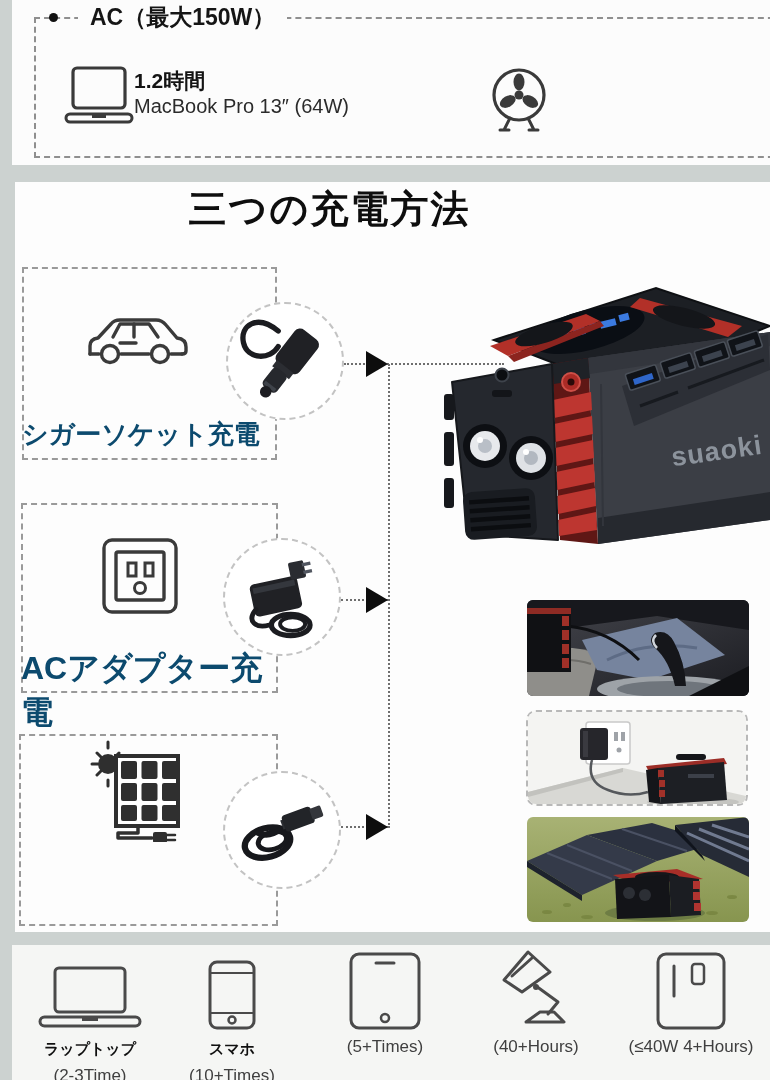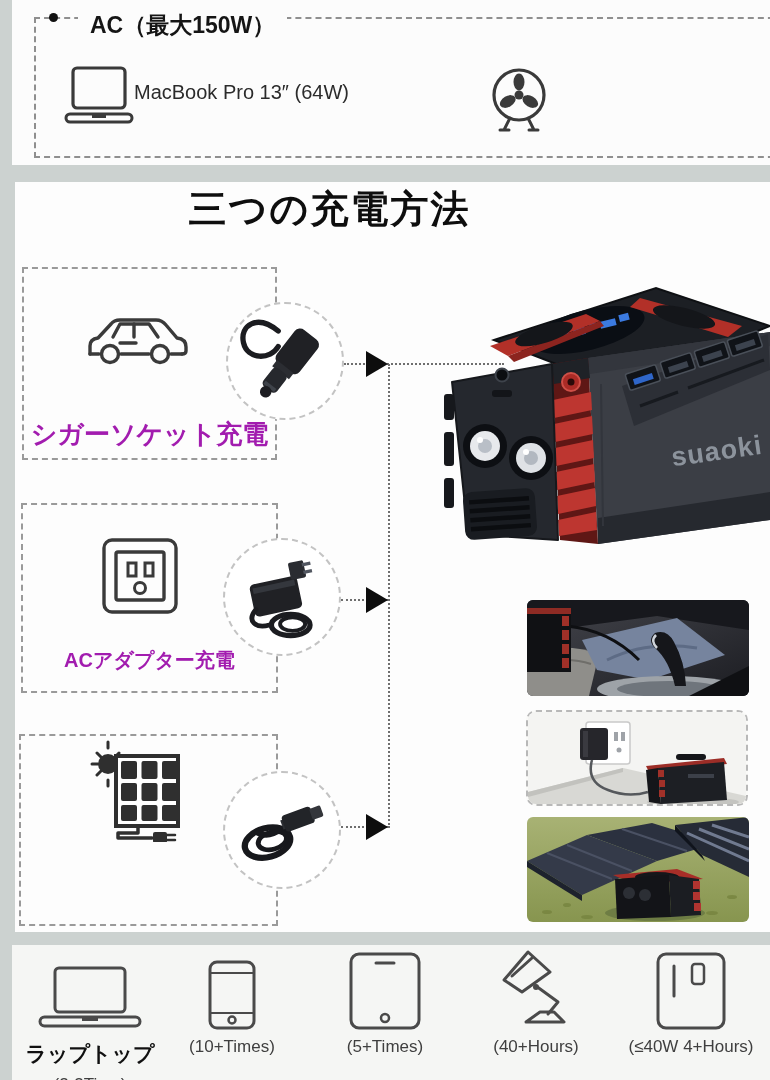--- a/index.html
+++ b/index.html
@@ -11,41 +11,41 @@
   .top-panel    { position:absolute; left:12px; top:0; width:758px; height:165px; background:#fcfcfc; }
   .main-panel   { position:absolute; left:15px; top:182px; width:755px; height:750px; background:#fdfdfd; }
   .bottom-panel { position:absolute; left:12px; top:945px; width:758px; height:135px; background:#f5f6f4; }
 
   
   .top-box { position:absolute; left:22px; top:17px; width:760px; height:141px;
              border:2px dashed #8f8f8f; }
   .bullet { position:absolute; left:37px; top:13px; width:9px; height:9px; border-radius:50%;
             background:#111; }
   .top-title { position:absolute; left:66px; top:1px; height:32px; line-height:32px;
-               background:#fcfcfc; padding:8px 12px; font-size:23px; font-weight:700; color:#151515; }
+               background:#fcfcfc; padding:0 12px; font-size:23px; font-weight:700; color:#151515; }
   .top-item-text { position:absolute; }
   .top-item-text .dur { font-size:21px; font-weight:700; color:#141414; }
-  .top-item-text .dev { font-size:20px; color:#2b2b2b; margin-top:14px; }
+  .top-item-text .dev { font-size:20px; color:#2b2b2b; margin-top:0; }
   .ico-laptop-top { position:absolute; left:52px;  top:66px; }
   .ico-fan        { position:absolute; left:476px; top:66px; }
   .t1 { left:122px; top:67px; }
   .t2 { left:545px; top:67px; }
 
   
   .main-title { position:absolute; left:15px; top:184px; width:629px; text-align:center;
                 font-size:38px; font-weight:800; letter-spacing:2px; color:#0e0e0e; }
 
   .method-box { position:absolute; border:2px dashed #9a9a9a; background:transparent; }
   .mb1 { left:22px; top:267px; width:255px; height:193px; }
   .mb2 { left:21px; top:503px; width:257px; height:190px; }
   .mb3 { left:19px; top:734px; width:259px; height:192px; }
 
-  .method-label { position:absolute; text-align:center; font-weight:800; color:#a21caf; }
+  .method-label { position:absolute; font-weight:800; color:#0c4a6e; }
   .ml1 { left:22px; width:255px; top:417px; font-size:26px; }
-  .ml2 { left:21px; width:257px; top:647px; font-size:20px; }
+  .ml2 { left:21px; width:257px; top:647px; font-size:32px; }
   .ml3 { left:19px; width:259px; top:875px; font-size:28px; }
 
   .photo-circle { position:absolute; width:118px; height:118px; border-radius:50%;
                   border:2px dashed #c3c3c3; background:#fff; overflow:hidden; }
   .pc1 { left:226px; top:302px; }
   .pc2 { left:223px; top:538px; }
   .pc3 { left:223px; top:771px; }
 
   .m-icon { position:absolute; }
   .mi-car    { left:80px;  top:308px; }
@@ -76,41 +76,42 @@
   .photo svg { display:block; width:100%; height:100%; }
 
   
   .dev-col { position:absolute; top:950px; text-align:center; }
   .dc1 { left:15px;  width:150px; }
   .dc2 { left:162px; width:140px; }
   .dc3 { left:312px; width:146px; }
   .dc4 { left:463px; width:146px; }
   .dc5 { left:612px; width:158px; }
   .dev-ico { height:80px; display:flex; align-items:flex-end; justify-content:center; }
-  .dev-label { font-size:21px; font-weight:800; color:#101010; margin-top:10px; }
+  .dev-label { font-size:15px; font-weight:800; color:#101010; margin-top:10px; }
   .dev-cap   { font-size:17px; color:#3f3f3f; margin-top:7px; }
 
   svg { display:block; }
 </style>
 </head>
 <body>
 
 <div id="stage">
 
   <section class="top-panel">
     <div class="top-box"></div>
     <span class="bullet"></span>
     <h2 class="top-title">AC（最大150W）</h2>
 
     <svg class="ico-laptop-top" width="70" height="58" viewBox="0 0 70 58">
       <rect x="9" y="2" width="52" height="40" rx="4" fill="none" stroke="#3a3a3a" stroke-width="3.2"></rect>
       <rect x="2" y="48" width="66" height="8" rx="4" fill="none" stroke="#3a3a3a" stroke-width="3"></rect>
       <rect x="28" y="48" width="14" height="4" fill="#3a3a3a"></rect>
     </svg>
     <div class="top-item-text t1">
+      <div class="dur">1.2時間</div>
       <div class="dev">MacBook Pro 13″ (64W)</div>
     </div>
 
     <svg class="ico-fan" width="62" height="68" viewBox="0 0 62 68">
       <circle cx="31" cy="29" r="25" fill="none" stroke="#3a3a3a" stroke-width="3.2"></circle>
       <ellipse cx="31" cy="16" rx="5.5" ry="8.5" fill="#3a3a3a"></ellipse>
       <ellipse cx="31" cy="16" rx="5.5" ry="8.5" fill="#3a3a3a" transform="rotate(120 31 29)"></ellipse>
       <ellipse cx="31" cy="16" rx="5.5" ry="8.5" fill="#3a3a3a" transform="rotate(240 31 29)"></ellipse>
       <circle cx="31" cy="29" r="4.5" fill="#3a3a3a"></circle>
       <path d="M22,52 L16,64 M12,64 H21 M40,52 L46,64 M41,64 H50" stroke="#3a3a3a" stroke-width="3" stroke-linecap="round" fill="none"></path>
@@ -418,20 +419,21 @@
   </div>
 
   <div class="dev-col dc2">
     <div class="dev-ico">
       <svg width="50" height="70" viewBox="0 0 50 70">
         <rect x="3" y="2" width="44" height="66" rx="7" fill="none" stroke="#4a4a4a" stroke-width="3"></rect>
         <path d="M4,13 H46 M4,53 H46" stroke="#4a4a4a" stroke-width="2"></path>
         <circle cx="25" cy="60" r="3.5" fill="none" stroke="#4a4a4a" stroke-width="2.5"></circle>
       </svg>
     </div>
+    <div class="dev-label">スマホ</div>
     <div class="dev-cap">(10+Times)</div>
   </div>
 
   <div class="dev-col dc3">
     <div class="dev-ico">
       <svg width="74" height="78" viewBox="0 0 74 78">
         <rect x="3" y="2" width="68" height="74" rx="8" fill="none" stroke="#4a4a4a" stroke-width="3"></rect>
         <path d="M28,11 H46" stroke="#4a4a4a" stroke-width="3" stroke-linecap="round"></path>
         <circle cx="37" cy="66" r="4" fill="none" stroke="#4a4a4a" stroke-width="2.5"></circle>
       </svg>

